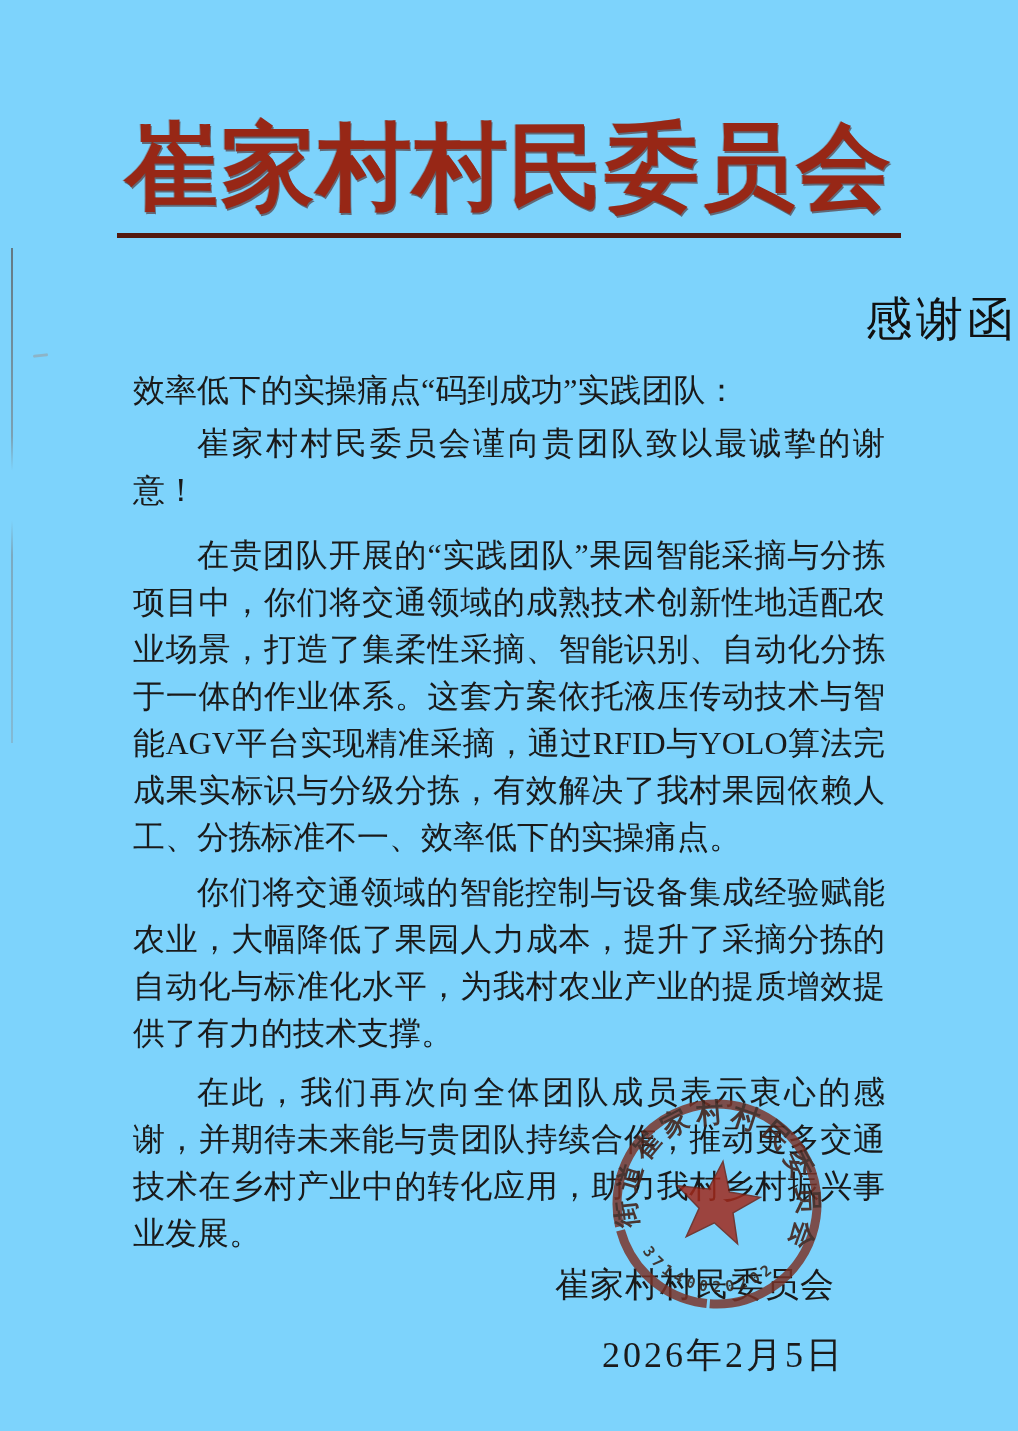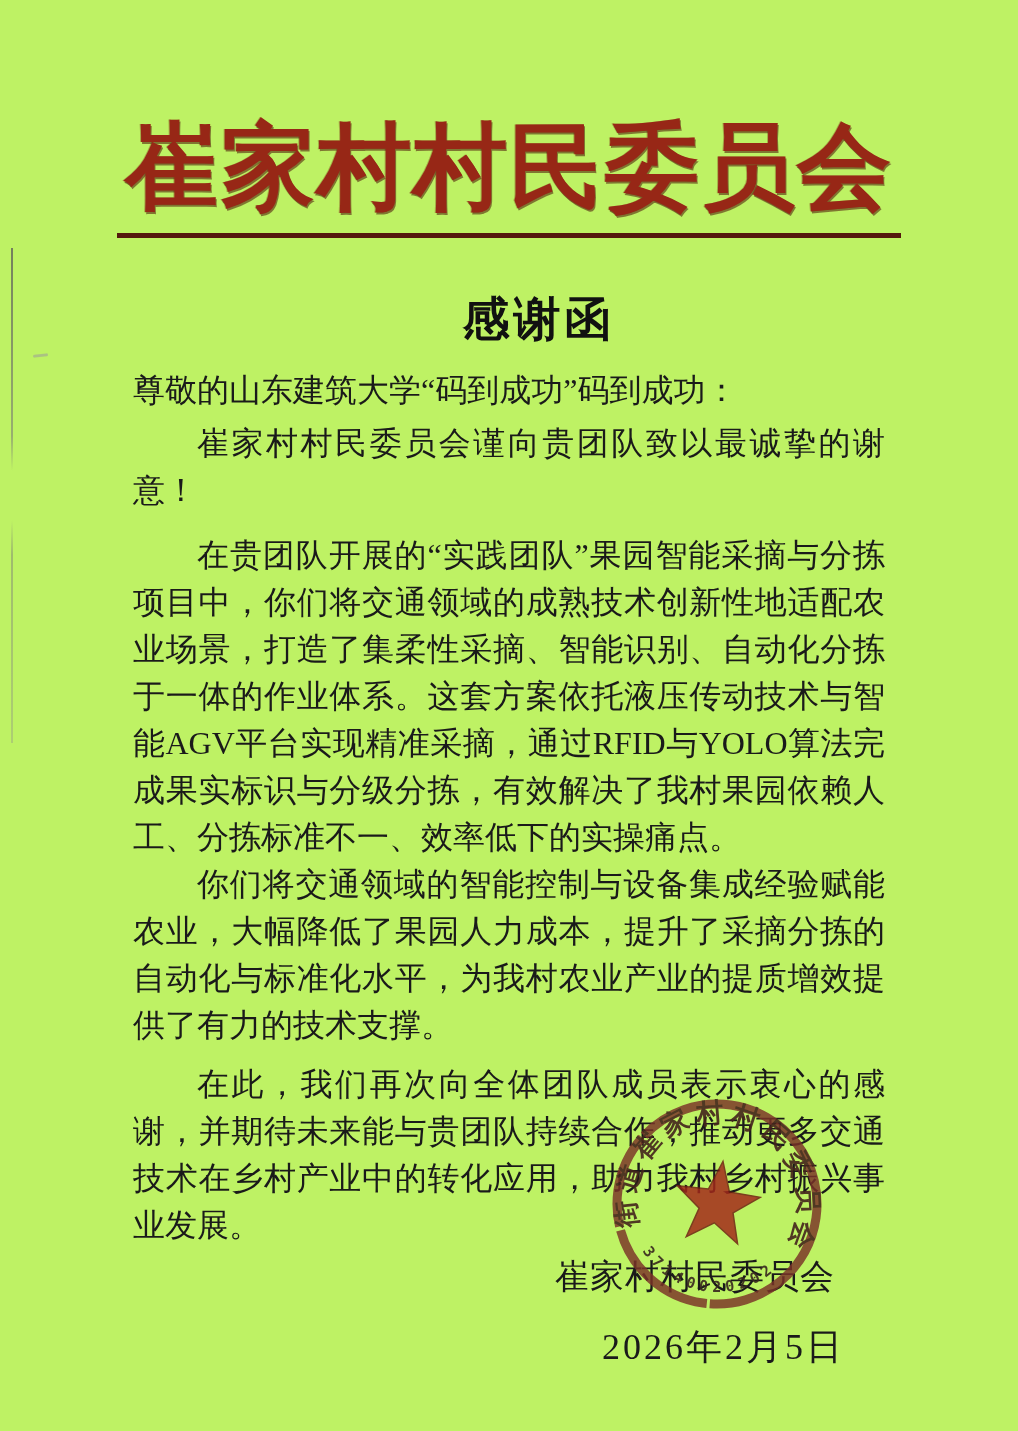--- a/index.html
+++ b/index.html
@@ -2,21 +2,21 @@
 <html><head>
 <meta charset="utf-8">
 <style>
   * { margin: 0; padding: 0; box-sizing: border-box; }
   html, body { background: #e8e8e8; }
   .page {
     position: relative;
     width: 1018px;
     height: 1431px;
     margin: 0 auto;
-    background: #bef264;
+    background: #7dd3fc;
     overflow: hidden;
     font-family: "Liberation Serif", "DejaVu Serif", serif;
     color: #1c1c1c;
   }
   
   .scan-edge-line {
     position: absolute;
     left: 11px; top: 248px;
     width: 2px; height: 495px;
     background: linear-gradient(180deg,
@@ -46,43 +46,43 @@
     letter-spacing: 2px;
     color: #972716;
     text-shadow: 1px 2px 0 rgba(74,16,8,.55), -1px 0 0 rgba(120,40,20,.35);
     padding: 0 8px 10px 8px;
     border-bottom: 5px solid #54190e;
   }
   
   .doc-heading {
     margin-top: 50px;
     margin-left: 60px;
-    text-align: center;
+    text-align: right;
     font-size: 47px;
-    font-weight: bold;
+    font-weight: normal;
     letter-spacing: 4px;
     color: #111;
   }
   
   .body-text {
     position: relative;
     z-index: 1;
     width: 752px;
     margin: 16px 0 0 133px;
     font-size: 32px;
     line-height: 47px;
     text-align: justify;
     text-justify: inter-ideograph;
     color: #1a1a1a;
   }
   .salutation { margin-top: 0; }
   .opening { text-indent: 2em; margin-top: 6px; }
   .para { text-indent: 2em; }
   .para-1 { margin-top: 18px; }
-  .para-2 { margin-top: 0; }
+  .para-2 { margin-top: 8px; }
   .para-3 { margin-top: 12px; }
   .sig-block { position: relative; z-index: 3; }
   .signature {
     margin-top: 4px;
     text-align: right;
     padding-right: 50px;
     font-size: 34px;
     letter-spacing: 1px;
   }
   .sign-date {
@@ -123,21 +123,21 @@
   <div class="scan-edge-line"></div>
   <div class="scan-dash"></div>
 
   <div class="letterhead">
     <div class="org-title">崔家村村民委员会</div>
   </div>
 
   <div class="doc-heading">感谢函</div>
 
   <div class="body-text">
-    <p class="salutation">尊敬的山东建筑大学“码到成功”码到成功：</p>
+    <p class="salutation">效率低下的实操痛点“码到成功”实践团队：</p>
     <p class="opening">崔家村村民委员会谨向贵团队致以最诚挚的谢意！</p>
     <p class="para para-1">在贵团队开展的“实践团队”果园智能采摘与分拣项目中，你们将交通领域的成熟技术创新性地适配农业场景，打造了集柔性采摘、智能识别、自动化分拣于一体的作业体系。这套方案依托液压传动技术与智能AGV平台实现精准采摘，通过RFID与YOLO算法完成果实标识与分级分拣，有效解决了我村果园依赖人工、分拣标准不一、效率低下的实操痛点。</p>
     <p class="para para-2">你们将交通领域的智能控制与设备集成经验赋能农业，大幅降低了果园人力成本，提升了采摘分拣的自动化与标准化水平，为我村农业产业的提质增效提供了有力的技术支撑。</p>
     <p class="para para-3">在此，我们再次向全体团队成员表示衷心的感谢，并期待未来能与贵团队持续合作，推动更多交通技术在乡村产业中的转化应用，助力我村乡村振兴事业发展。</p>
 
     <div class="sig-block">
       <p class="signature">崔家村村民委员会</p>
       <p class="sign-date">2026年2月5日</p>
     </div>
   </div>

